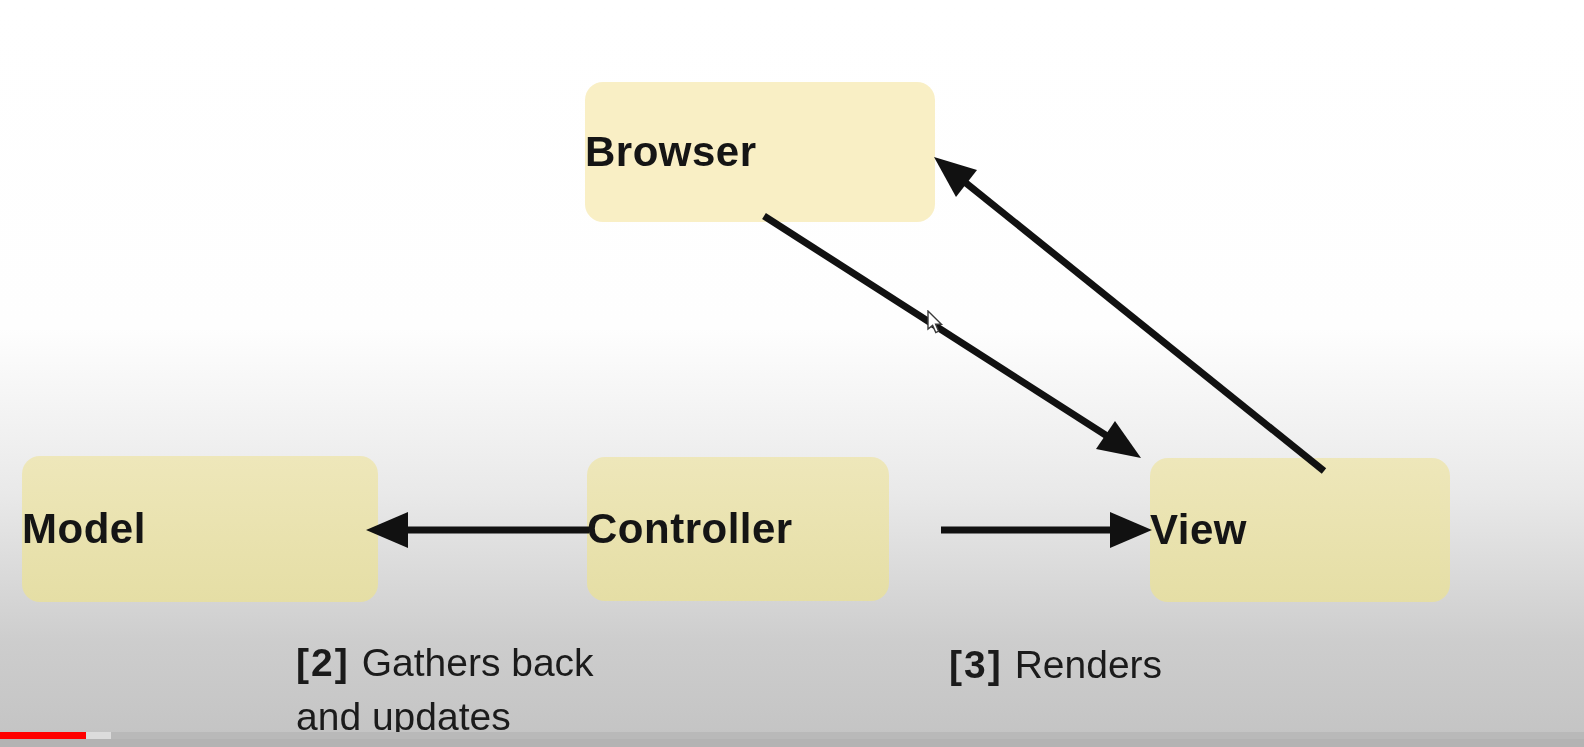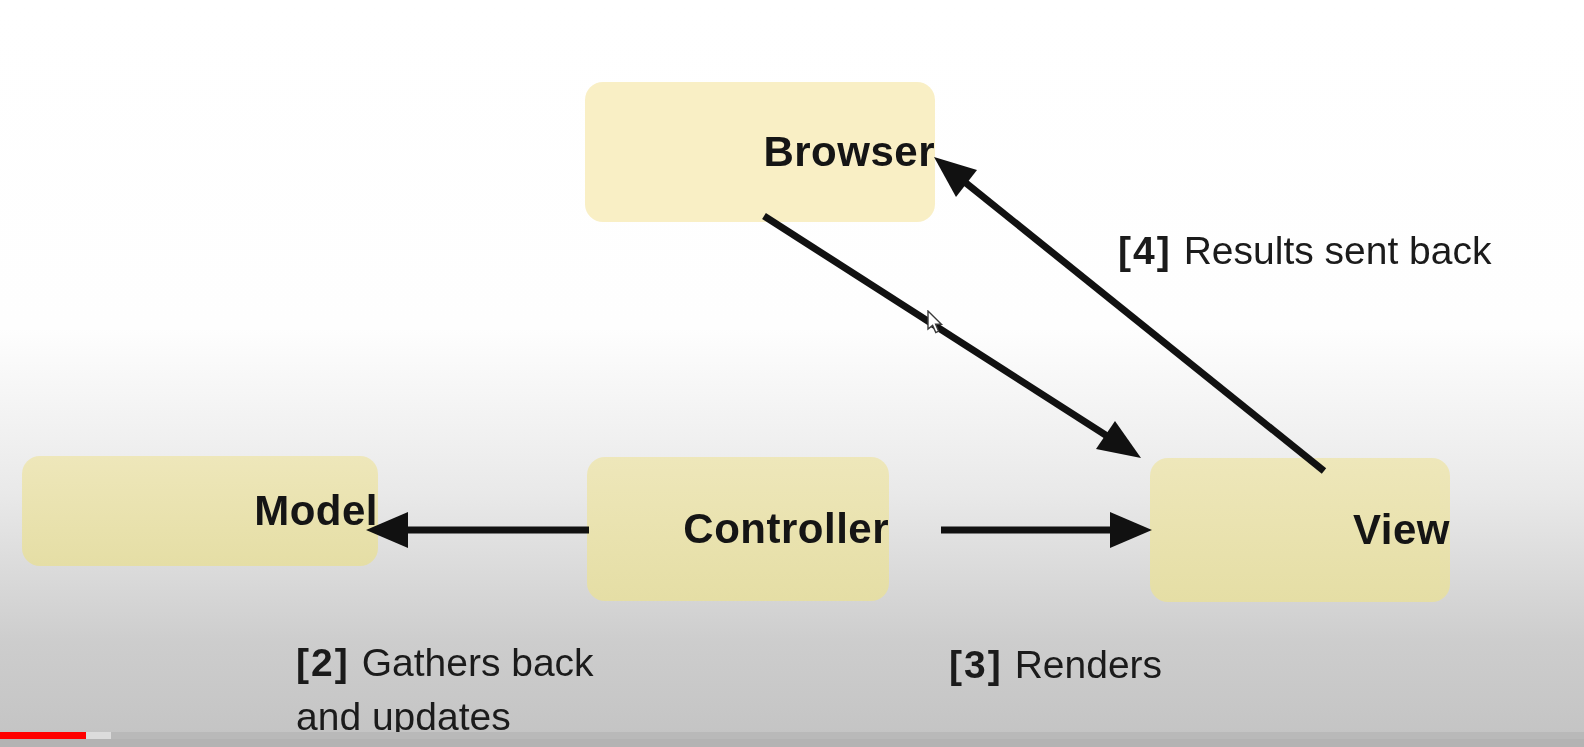--- a/index.html
+++ b/index.html
@@ -2,25 +2,25 @@
 <html><head>
 <meta charset="utf-8">
 <style>
   html,body{margin:0;padding:0;background:#000;}
   .stage{
     position:relative;width:1584px;height:747px;overflow:hidden;
     font-family:"Liberation Sans",sans-serif;
     background:linear-gradient(180deg,#ffffff 0%,#fefefe 44%,#e9e9e9 66%,#cdcdcd 86%,#c3c3c3 100%);
   }
   .node{
-    position:absolute;display:flex;align-items:center;justify-content:flex-end;
+    position:absolute;display:flex;align-items:center;justify-content:flex-start;
     border-radius:18px;font-weight:800;font-size:42px;color:#151515;letter-spacing:.5px;
   }
   .node-browser{left:585px;top:82px;width:350px;height:140px;background:#f9efc5;}
-  .node-model{left:22px;top:456px;width:356px;height:110px;
+  .node-model{left:22px;top:456px;width:356px;height:146px;
     background:linear-gradient(180deg,#eee7ba 0%,#e5dea5 100%);}
   .node-controller{left:587px;top:457px;width:302px;height:144px;
     background:linear-gradient(180deg,#eee7ba 0%,#e5dea5 100%);}
   .node-view{left:1150px;top:458px;width:300px;height:144px;
     background:linear-gradient(180deg,#eee7ba 0%,#e5dea5 100%);}
   .edge-label{
     position:absolute;font-size:39px;color:#1b1b1b;white-space:nowrap;line-height:54px;
   }
   .edge-label .num{font-weight:800;margin-right:12px;letter-spacing:2px;}
   .label-1{left:383px;top:260px;}
@@ -68,23 +68,20 @@
     <g>
       <line x1="764" y1="216" x2="1118" y2="443" stroke="#111" stroke-width="7"></line>
       <polygon points="1141,458 1096,449 1115,421" fill="#111"></polygon>
     </g>
     <g>
       <line x1="1324" y1="471" x2="956" y2="175" stroke="#111" stroke-width="7"></line>
       <polygon points="934,157 977,170 956,197" fill="#111"></polygon>
     </g>
   </svg>
 
-  <div class="edge-label label-4">
-    <span class="num">[4]</span><span>Results sent back</span>
-  </div>
   <div class="edge-label label-2">
     <span class="num">[2]</span><span>Gathers back</span><br>
     <span>and updates</span>
   </div>
   <div class="edge-label label-3">
     <span class="num">[3]</span><span>Renders</span>
   </div>
 
   <svg class="cursor" width="20" height="26">
     <path d="M2 1 L2 19 L6.6 15.4 L9.8 22.6 L12.6 21.2 L9.6 14.2 L15.4 14.2 Z" fill="#ffffff" stroke="#3a3a3a" stroke-width="1.4"></path>

